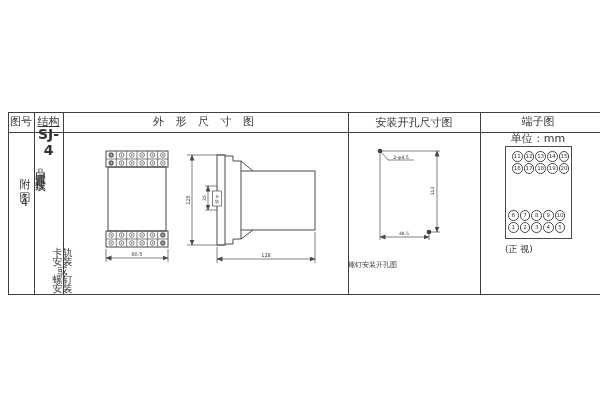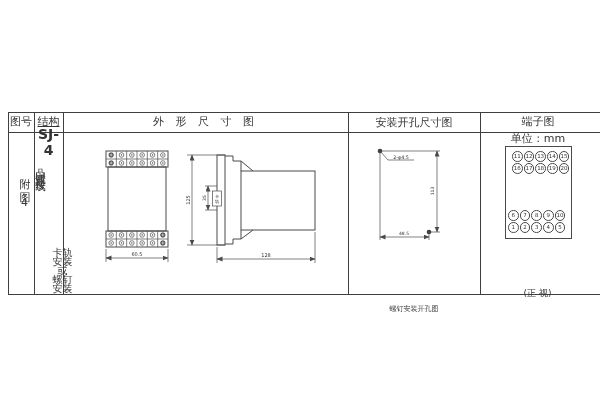--- a/index.html
+++ b/index.html
@@ -31,21 +31,21 @@
     font-size:14px;font-weight:bold;
   }
   .struct-v{
     left:34px;top:160px;width:29px;font-size:10.5px;letter-spacing:2.5px;
   }
   .mount-note{
     position:absolute;left:48px;top:248px;width:29px;text-align:center;
     font-size:10px;line-height:9px;color:#333;
   }
   .caption{
-    position:absolute;text-align:center;color:#333;margin-top:44px;
+    position:absolute;text-align:left;color:#333;
   }
   .cap-mount{left:348px;top:260px;width:132px;font-size:7px;}
   .cap-term{left:505px;top:243px;width:65px;font-size:9px;}
   .term-box{
     position:absolute;left:505px;top:146px;width:65px;height:91px;
     border:1px solid #4a4a4a;background:#fff;
   }
   .term-group{position:absolute;display:flex;flex-direction:column;gap:1.5px;}
   .term-top{left:6px;top:4px;}
   .term-bottom{left:2px;top:63px;}

